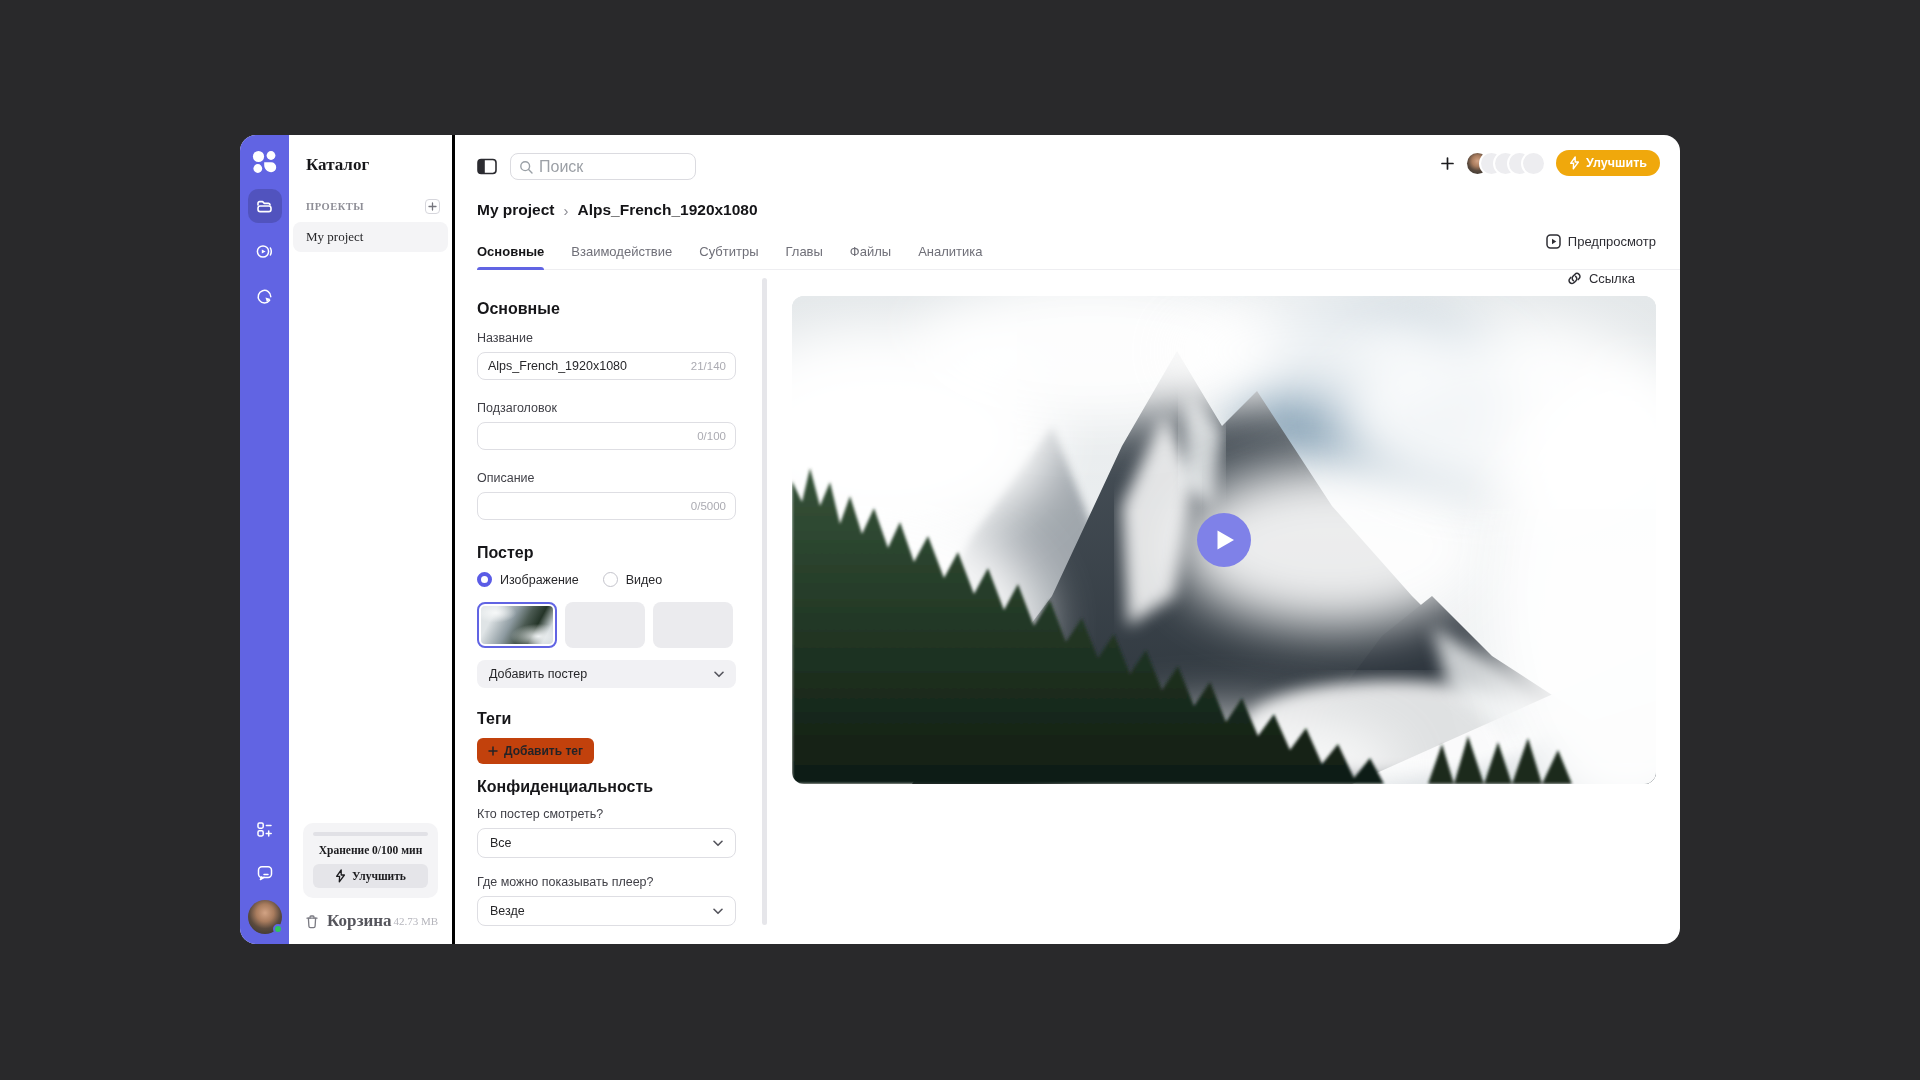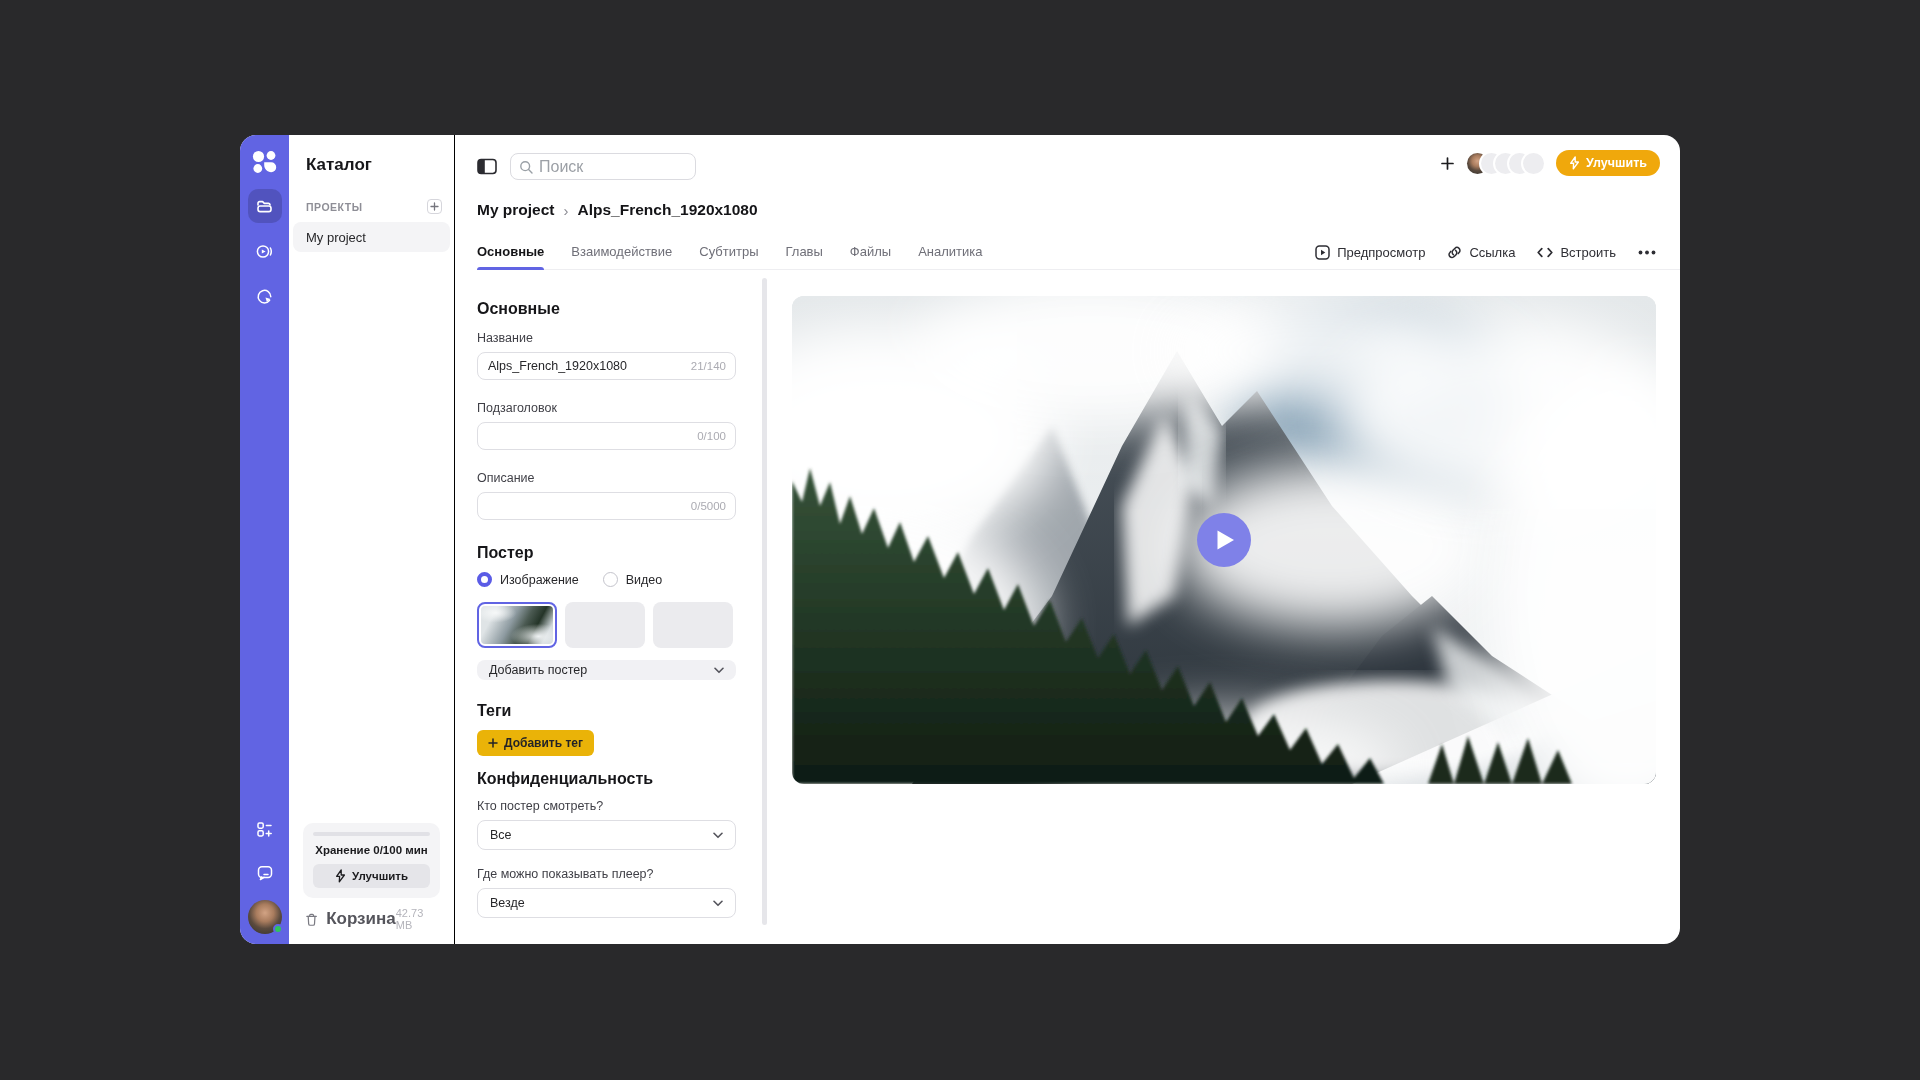--- a/index.html
+++ b/index.html
@@ -14,21 +14,21 @@
   .rail-btn { width:34px; height:34px; border-radius:10px; display:flex; align-items:center; justify-content:center; color:#fff; margin-top:11px; }
   .rail-btn.first { margin-top:13px; }
   .rail-btn.active { background:rgba(0,0,0,.16); }
   .rail-bottom { margin-top:auto; display:flex; flex-direction:column; align-items:center; padding-bottom:10px; }
   .rail-ic { width:30px; height:30px; display:flex; align-items:center; justify-content:center; color:#fff; margin-top:14px; }
   .avatar-big { position:relative; width:34px; height:34px; border-radius:50%; margin-top:12px;
     background:radial-gradient(circle at 50% 38%, #d2a384 0%, #a97c5e 32%, #5a4a3e 58%, #2f2e2c 100%); }
   .avatar-big .status { position:absolute; right:-1px; bottom:0; width:10px; height:10px; border-radius:50%; background:#2fc25f; border:2px solid #6164E3; }
 
   
-  .catalog { position:absolute; left:49px; top:0; bottom:0; width:166px; background:#fff; border-right:1px solid #000000; }
+  .catalog { position:absolute; left:49px; top:0; bottom:0; width:166px; background:#fff; border-right:3px solid #000000;font-family:Liberation Serif, serif; }
   .catalog-title { margin:20px 0 0 17px; font-size:17px; font-weight:700; color:#17171A; }
   .projects-row { margin:24px 12px 0 17px; display:flex; align-items:center; justify-content:space-between;gap:17px; }
   .projects-label { font-size:10.5px; letter-spacing:.5px; color:#8E8E96; font-weight:600; }
   .sq-add { width:15px; height:15px; border:1px solid #D6D6DC; border-radius:4px; display:flex; align-items:center; justify-content:center; color:#76767E; }
   .project-item { margin:8px 4px 0 4px; height:30px; border-radius:8px; background:#F4F4F6; display:flex; align-items:center; padding-left:13px; font-size:13px; color:#27272A; }
   .storage-card { position:absolute; left:14px; right:14px; bottom:46px; background:#F4F4F6; border-radius:10px; padding:9px 10px 10px; }
   .storage-bar { height:4px; border-radius:2px; background:#E1E1E6; }
   .storage-label { margin-top:8px; text-align:center; font-size:11.5px; font-weight:700; color:#1B1B1E; }
   .storage-btn { margin-top:8px; height:24px; border-radius:6px; background:#E5E5E9; display:flex; align-items:center; justify-content:center; gap:6px; font-size:11.5px; font-weight:700; color:#1B1B1E; }
   .trash-row { position:absolute; left:16px; right:14px; bottom:13px; display:flex; align-items:center; }
@@ -49,43 +49,43 @@
   .avatar-ph { width:21px; height:21px; border-radius:50%; background:#EDEDF0; box-shadow:0 0 0 2px #fff; margin-left:-7px; }
   .improve-btn { margin-left:12px; height:26px; padding:0 13px; border-radius:13px; background:#F0A80C; color:#fff; display:flex; align-items:center; gap:6px; font-size:12.5px; font-weight:700; }
 
   .breadcrumb { position:absolute; left:22px; top:66px; display:flex; align-items:center; gap:9px; font-size:15.5px; font-weight:700; color:#141417; }
   .bc-sep { color:#8A8A92; font-weight:400; font-size:15px; }
 
   .tabbar { position:absolute; left:22px; right:0; top:99px; height:36px; border-bottom:1px solid #EEEEF1; display:flex; align-items:center; gap:27px; }
   .tab { font-size:13px; color:#6F6F78; position:relative; height:100%; display:flex; align-items:center; }
   .tab.active { color:#141417; font-weight:700; }
   .tab-underline { position:absolute; left:0; right:0; bottom:-1px; height:3px; border-radius:3px 3px 0 0; background:#6164E3; }
-  .actions { position:absolute; right:24px; top:99px; height:36px; display:flex; align-items:center; gap:22px; }
+  .actions { position:absolute; right:24px; top:99px; height:36px; display:flex; align-items:center; gap:22px;flex-direction:column; }
   .action { display:flex; align-items:center; gap:7px; font-size:13px; color:#2E2E34; }
 
   
   .form-col { position:absolute; left:0; top:135px; bottom:0; width:300px; overflow:hidden; padding:30px 0 0 22px; }
   .fh { font-size:16px; font-weight:700; color:#161619; line-height:18px; width:259px; }
   .flabel { font-size:12.5px; color:#3F3F46; line-height:16px; width:259px; }
   .fwrap { position:relative; width:259px; }
   .finput { width:259px; height:28px; border:1px solid #DEDEE3; border-radius:8px; padding:0 52px 0 10px; font-size:12.5px; color:#27272A; outline:none; font-family:inherit; background:#fff; }
   .counter { position:absolute; right:10px; top:50%; transform:translateY(-50%); font-size:11.5px; color:#ABABB2; }
   .radios { display:flex; align-items:flex-start; gap:24px; width:259px; height:16px; }
   .radio-item { display:flex; align-items:center; gap:8px; font-size:12.5px; color:#27272A; }
   .rdot-on { width:15px; height:15px; border-radius:50%; border:4.5px solid #5B5CE6; background:#fff; }
   .rdot-off { width:15px; height:15px; border-radius:50%; border:1.5px solid #C4C4CC; background:#fff; }
   .thumbs { display:flex; gap:8px; width:259px; height:46px; }
   .thumb-sel { width:80px; height:46px; border:2px solid #6164E3; border-radius:8px; padding:2px; background:#fff; }
   .thumb-img { width:100%; height:100%; border-radius:4px;
     background:radial-gradient(ellipse 30px 14px at 20% 18%, #f6f8f8 0%, rgba(246,248,248,0) 70%),
                radial-gradient(ellipse 40px 18px at 80% 80%, #eef1f2 0%, rgba(238,241,242,0) 70%),
                linear-gradient(118deg, #dfe4e6 18%, #8e9ba1 42%, #4b5a52 58%, #243428 72%, #cfd7da 88%); }
   .thumb-ph { width:80px; height:46px; border-radius:8px; background:#EBEBEE; }
-  .sel-gray { width:259px; height:20px; border-radius:8px; background:#F1F1F4; display:flex; align-items:center; justify-content:space-between; padding:0 12px; font-size:12.5px; color:#27272A; }
-  .tag-btn { height:26px; padding:0 11px; border-radius:6px; background:#eab308; display:inline-flex; align-items:center; gap:6px; font-size:12px; color:#232327; font-weight:600; }
+  .sel-gray { width:259px; height:28px; border-radius:8px; background:#F1F1F4; display:flex; align-items:center; justify-content:space-between; padding:0 12px; font-size:12.5px; color:#27272A; }
+  .tag-btn { height:26px; padding:0 11px; border-radius:6px; background:#c2410c; display:inline-flex; align-items:center; gap:6px; font-size:12px; color:#232327; font-weight:600; }
   .sel-line { width:259px; height:30px; border:1px solid #DEDEE3; border-radius:8px; display:flex; align-items:center; justify-content:space-between; padding:0 12px; font-size:12.5px; color:#27272A; background:#fff; }
 
   .form-scrollbar { position:absolute; left:307px; top:143px; width:5px; height:647px; border-radius:3px; background:#E6E6EA; }
 
   
   .player { position:absolute; left:337px; top:161px; width:864px; height:488px; border-radius:12px; overflow:hidden; background:#dfe3e5; }
   .play-btn { position:absolute; left:405px; top:217px; width:54px; height:54px; border-radius:50%; background:#7F81E8; display:flex; align-items:center; justify-content:center; }
   .play-btn svg { margin-left:4px; }
 
   .mt12{margin-top:12px}.mt6{margin-top:6px}.mt20{margin-top:20px}.mt24{margin-top:24px}

